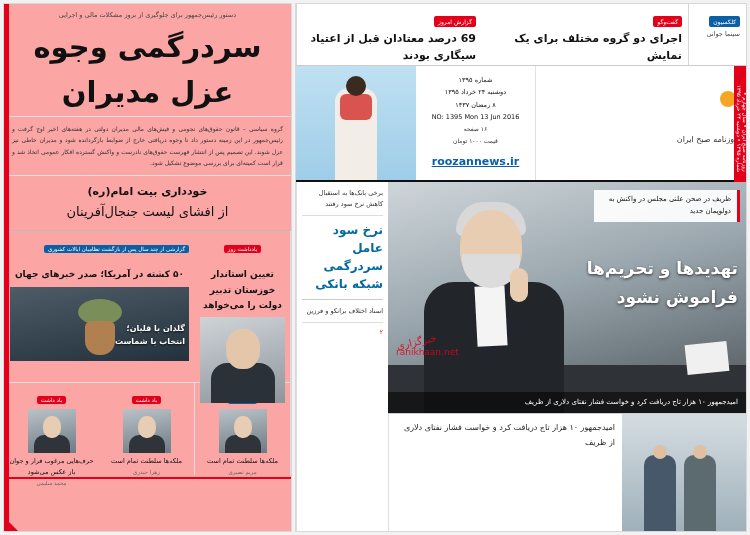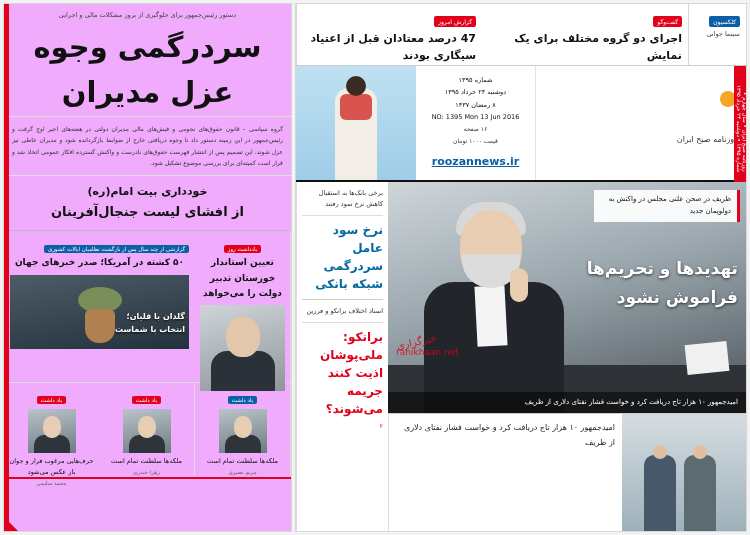--- a/index.html
+++ b/index.html
@@ -387,21 +387,21 @@
     background: #e0c0a0;
   }
   .lp-head1 { left: 31px; bottom: 72px; }
   .lp-head2 { left: 71px; bottom: 72px; }
 
   
   .paper-side {
     position: relative;
     width: 289px;
     height: 529px;
-    background: #f0abfc;
+    background: #fca5a5;
     border: 1px solid #d8d8d8;
     direction: rtl;
     overflow: hidden;
   }
   .ps-top {
     padding: 6px 8px 4px;
     border-bottom: 1px solid #e0e0e0;
   }
   .ps-kicker {
     font-size: 6.5px;
@@ -428,21 +428,21 @@
   }
   .ps-sub {
     padding: 7px 8px;
     border-bottom: 1px solid #bbb;
     text-align: center;
   }
   .ps-sub .t1 {
     font-size: 11px; font-weight: bold; color: #111; line-height: 1.7;
   }
   .ps-sub .t2 {
-    font-size: 13px; font-weight: bold; color: #111; line-height: 1.7;
+    font-size: 13px; font-weight: normal; color: #111; line-height: 1.7;
   }
 
   .ps-grid {
     display: flex;
     flex-direction: row-reverse;
     height: 152px;
     border-bottom: 1px solid #ddd;
   }
   .psg-left {
     width: 96px;
@@ -459,21 +459,21 @@
     background: #0b5fa5; color: #fff;
     font-size: 5.5px; padding: 1px 4px; border-radius: 2px;
   }
   .badge-red {
     display: inline-block;
     background: #e2001a; color: #fff;
     font-size: 5.5px; padding: 1px 4px; border-radius: 2px;
   }
   .psg-head {
     font-size: 10px; font-weight: bold; color: #111;
-    line-height: 1.7; margin-top: 0; text-align: right;
+    line-height: 1.7; margin-top: 12px; text-align: right;
   }
   .psg-head.center { text-align: center; font-size: 9px; }
   .psg-photo {
     margin-top: 4px;
     width: 100%; height: 74px;
     background: linear-gradient(170deg, #4d5c66 0%, #23313c 100%);
     position: relative; overflow: hidden;
   }
   .psg-photo .vase {
     position: absolute; left: 50%; bottom: 6px; transform: translateX(-50%);
@@ -574,21 +574,21 @@
         <span class="tag-blue">کلکسیون</span>
         <div class="ts-sub">سینما جوانی</div>
       </div>
       <div class="cell ts-right">
         <span class="tag-red">گفت‌وگو</span>
         <div class="ts-headline">اجرای دو گروه مختلف برای یک نمایش</div>
         
       </div>
       <div class="cell ts-left">
         <span class="tag-red">گزارش امروز</span>
-        <div class="ts-headline">47 درصد معتادان قبل از اعتیاد سیگاری بودند</div>
+        <div class="ts-headline">69 درصد معتادان قبل از اعتیاد سیگاری بودند</div>
         
       </div>
     </div>
 
     <div class="masthead">
       <div class="mh-logo-block">
         <div class="mh-sidebar-left">
           <div class="mh-vertical-text">روزنامه صبح ایران • سال چهارم • شماره ۱۳۹۵ • دوشنبه ۲۴ خرداد ۱۳۹۵</div>
         </div>
         <div class="mh-logo">
@@ -612,21 +612,20 @@
       </div>
     </div>
 
     <div class="main-body">
 
       <div class="col-right">
         <div class="side-note">برخی بانک‌ها به استقبال کاهش نرخ سود رفتند</div>
         <div class="side-title-blue">نرخ سود عامل سردرگمی شبکه بانکی</div>
         <div class="side-rule"></div>
         <div class="side-note">اسناد اختلاف برانکو و فرزین</div>
-        <div class="side-title-red">برانکو: ملی‌پوشان اذیت کنند جریمه می‌شوند؟</div>
         <div class="corner-num">۲</div>
       </div>
 
       <div class="col-center">
 
         <div class="photo-main">
           <div class="pm-desk"></div>
           <div class="pm-body"></div>
           <div class="pm-shirt"></div>
           <div class="pm-person-hair"></div>

